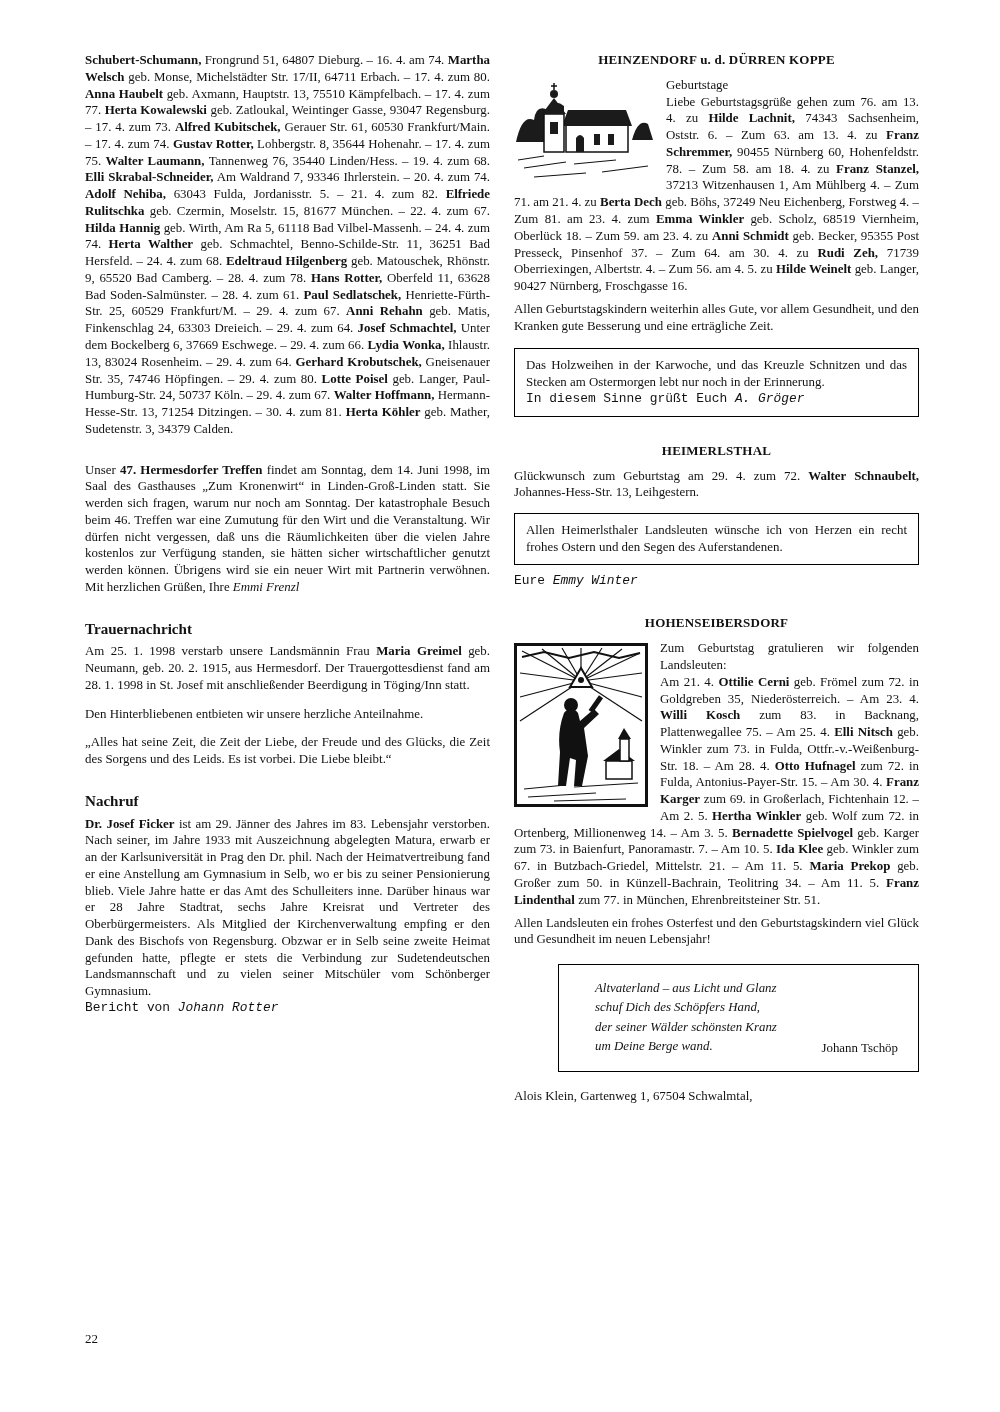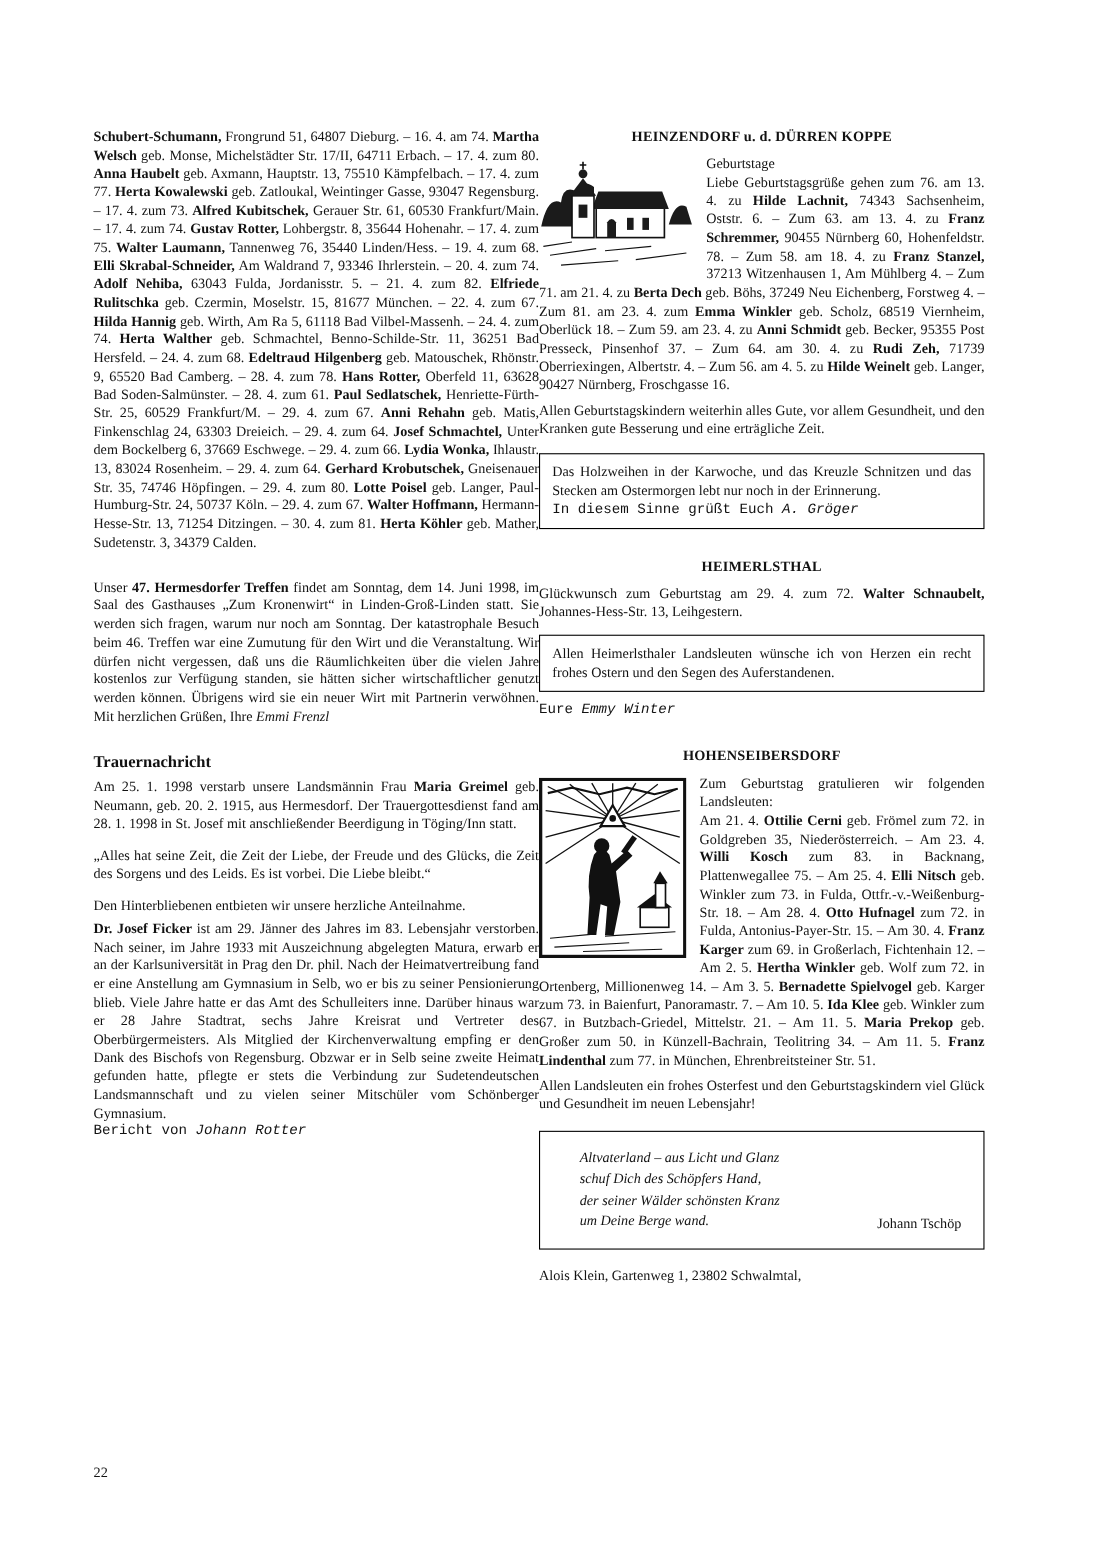--- a/index.html
+++ b/index.html
@@ -2,53 +2,54 @@
 <html lang="de"><head>
 <meta charset="utf-8">
 <style>
   * { margin:0; padding:0; box-sizing:border-box; }
   html,body { background:#ffffff; }
   body {
     width:1000px; height:1412px; overflow:hidden; position:relative;
     font-family:"Liberation Serif","DejaVu Serif",serif;
     font-size:12.9px; line-height:1.3; color:#121212;
   }
-  .page { padding:116px 80px 0 85px; display:flex; }
+  .page { padding:52px 80px 0 85px; display:flex; gap:24px; }
   .col { width:405px; }
   p.just { text-align:justify; }
   .b { font-weight:bold; }
   .i { font-style:italic; }
   .sec-title { text-align:center; font-weight:bold; font-size:13px; letter-spacing:.2px; }
   .sub-head { font-weight:bold; }
   .sign { text-align:left;font-family:Liberation Mono, monospace; }
   .box { border:1px solid #000; padding:8px 11px; }
   .float-img { float:left; margin:3px 12px 4px 0; }
   .clearfix::after { content:""; display:block; clear:both; }
-  .poem-box { display:flex; align-items:flex-end; justify-content:space-between; padding:14px 20px 14px 36px; }
+  .poem-box { display:flex; align-items:flex-end; justify-content:space-between; padding:14px 20px 14px 36px;margin-left:44px; }
   .poem-lines { font-style:italic; line-height:1.5; }
   .page-number { position:absolute; left:85px; bottom:64px; font-size:13px; }
   .mt4{margin-top:4px}.mt6{margin-top:6px}.mt8{margin-top:8px}
   .mt12{margin-top:12px}.mt14{margin-top:14px}.mt16{margin-top:16px}
   .mt24{margin-top:24px}.mt26{margin-top:26px}
 </style>
 </head>
 <body>
 
 <div class="page">
 
   <div class="col">
     <p class="just"><span class="b">Schubert-Schumann,</span><span> Frongrund 51, 64807 Dieburg. – 16. 4. am 74. </span><span class="b">Martha Welsch</span><span> geb. Monse, Michelstädter Str. 17/II, 64711 Erbach. – 17. 4. zum 80. </span><span class="b">Anna Haubelt</span><span> geb. Axmann, Hauptstr. 13, 75510 Kämpfelbach. – 17. 4. zum 77. </span><span class="b">Herta Kowalewski</span><span> geb. Zatloukal, Weintinger Gasse, 93047 Regensburg. – 17. 4. zum 73. </span><span class="b">Alfred Kubitschek,</span><span> Gerauer Str. 61, 60530 Frankfurt/Main. – 17. 4. zum 74. </span><span class="b">Gustav Rotter,</span><span> Lohbergstr. 8, 35644 Hohenahr. – 17. 4. zum 75. </span><span class="b">Walter Laumann,</span><span> Tannenweg 76, 35440 Linden/Hess. – 19. 4. zum 68. </span><span class="b">Elli Skrabal-Schneider,</span><span> Am Waldrand 7, 93346 Ihrlerstein. – 20. 4. zum 74. </span><span class="b">Adolf Nehiba,</span><span> 63043 Fulda, Jordanisstr. 5. – 21. 4. zum 82. </span><span class="b">Elfriede Rulitschka</span><span> geb. Czermin, Moselstr. 15, 81677 München. – 22. 4. zum 67. </span><span class="b">Hilda Hannig</span><span> geb. Wirth, Am Ra 5, 61118 Bad Vilbel-Massenh. – 24. 4. zum 74. </span><span class="b">Herta Walther</span><span> geb. Schmachtel, Benno-Schilde-Str. 11, 36251 Bad Hersfeld. – 24. 4. zum 68. </span><span class="b">Edeltraud Hilgenberg</span><span> geb. Matouschek, Rhönstr. 9, 65520 Bad Camberg. – 28. 4. zum 78. </span><span class="b">Hans Rotter,</span><span> Oberfeld 11, 63628 Bad Soden-Salmünster. – 28. 4. zum 61. </span><span class="b">Paul Sedlatschek,</span><span> Henriette-Fürth-Str. 25, 60529 Frankfurt/M. – 29. 4. zum 67. </span><span class="b">Anni Rehahn</span><span> geb. Matis, Finkenschlag 24, 63303 Dreieich. – 29. 4. zum 64. </span><span class="b">Josef Schmachtel,</span><span> Unter dem Bockelberg 6, 37669 Eschwege. – 29. 4. zum 66. </span><span class="b">Lydia Wonka,</span><span> Ihlaustr. 13, 83024 Rosenheim. – 29. 4. zum 64. </span><span class="b">Gerhard Krobutschek,</span><span> Gneisenauer Str. 35, 74746 Höpfingen. – 29. 4. zum 80. </span><span class="b">Lotte Poisel</span><span> geb. Langer, Paul-Humburg-Str. 24, 50737 Köln. – 29. 4. zum 67. </span><span class="b">Walter Hoffmann,</span><span> Hermann-Hesse-Str. 13, 71254 Ditzingen. – 30. 4. zum 81. </span><span class="b">Herta Köhler</span><span> geb. Mather, Sudetenstr. 3, 34379 Calden.</span></p>
 
     <p class="just mt24"><span>Unser </span><span class="b">47. Hermesdorfer Treffen</span><span> findet am Sonntag, dem 14. Juni 1998, im Saal des Gasthauses „Zum Kronenwirt“ in Linden-Groß-Linden statt. Sie werden sich fragen, warum nur noch am Sonntag. Der katastrophale Besuch beim 46. Treffen war eine Zumutung für den Wirt und die Veranstaltung. Wir dürfen nicht vergessen, daß uns die Räumlichkeiten über die vielen Jahre kostenlos zur Verfügung standen, sie hätten sicher wirtschaftlicher genutzt werden können. Übrigens wird sie ein neuer Wirt mit Partnerin verwöhnen. Mit herzlichen Grüßen, Ihre </span><span class="i">Emmi Frenzl</span></p>
 
     <h3 class="sub-head mt24">Trauernachricht</h3>
     <p class="just mt4"><span>Am 25. 1. 1998 verstarb unsere Landsmännin Frau </span><span class="b">Maria Greimel</span><span> geb. Neumann, geb. 20. 2. 1915, aus Hermesdorf. Der Trauergottesdienst fand am 28. 1. 1998 in St. Josef mit anschließender Beerdigung in Töging/Inn statt.</span></p>
+    <p class="just mt12">Den Hinterbliebenen entbieten wir unsere herzliche Anteilnahme.</p>
     <p class="just mt12">„Alles hat seine Zeit, die Zeit der Liebe, der Freude und des Glücks, die Zeit des Sorgens und des Leids. Es ist vorbei. Die Liebe bleibt.“</p>
-    <p class="just mt12">Den Hinterbliebenen entbieten wir unsere herzliche Anteilnahme.</p>
 
+    <h3 class="sub-head mt24">Nachruf</h3>
     <p class="just mt4"><span class="b">Dr. Josef Ficker</span><span> ist am 29. Jänner des Jahres im 83. Lebensjahr verstorben. Nach seiner, im Jahre 1933 mit Auszeichnung abgelegten Matura, erwarb er an der Karlsuniversität in Prag den Dr. phil. Nach der Heimatvertreibung fand er eine Anstellung am Gymnasium in Selb, wo er bis zu seiner Pensionierung blieb. Viele Jahre hatte er das Amt des Schulleiters inne. Darüber hinaus war er 28 Jahre Stadtrat, sechs Jahre Kreisrat und Vertreter des Oberbürgermeisters. Als Mitglied der Kirchenverwaltung empfing er den Dank des Bischofs von Regensburg. Obzwar er in Selb seine zweite Heimat gefunden hatte, pflegte er stets die Verbindung zur Sudetendeutschen Landsmannschaft und zu vielen seiner Mitschüler vom Schönberger Gymnasium.</span></p>
     <div class="sign"><span>Bericht von </span><span class="i">Johann Rotter</span></div>
   </div>
 
   <div class="col">
 
     <section>
       <h2 class="sec-title">HEINZENDORF u. d. DÜRREN KOPPE</h2>
       <div class="clearfix mt8">
         <svg class="float-img" width="140" height="102" viewBox="0 0 140 102">
@@ -139,20 +140,20 @@
         <div class="poem-lines">
           <div>Altvaterland – aus Licht und Glanz</div>
           <div>schuf Dich des Schöpfers Hand,</div>
           <div>der seiner Wälder schönsten Kranz</div>
           <div>um Deine Berge wand.</div>
         </div>
         <div>Johann Tschöp</div>
       </div>
 
       <div class="mt16">
-        <div>Alois Klein, Gartenweg 1, 23802 Schwalmtal,</div>
+        <div>Alois Klein, Gartenweg 1, 67504 Schwalmtal,</div>
       </div>
     </section>
 
   </div>
 </div>
 
 <div class="page-number">22</div>
 
 </body></html>

